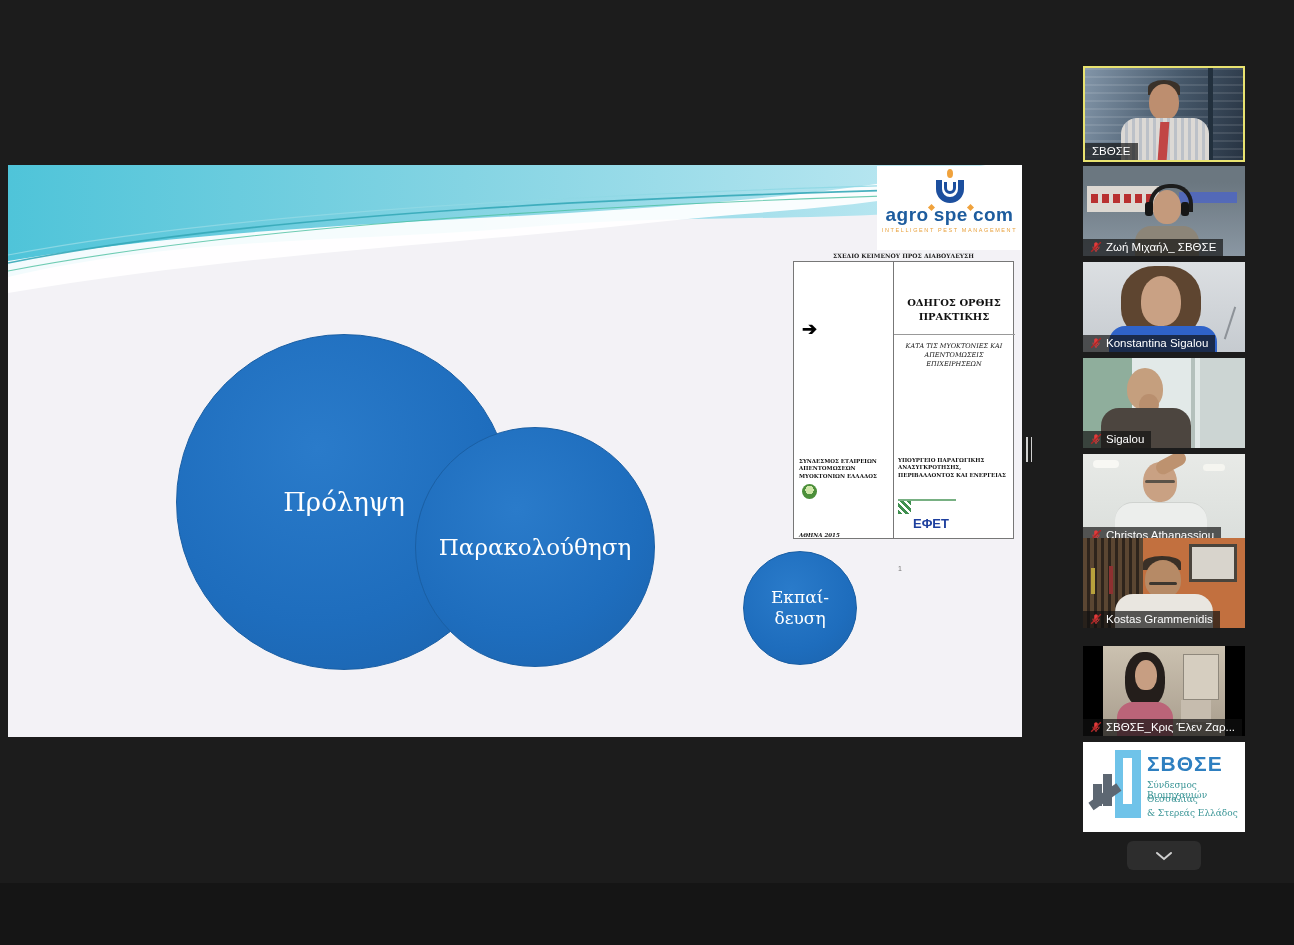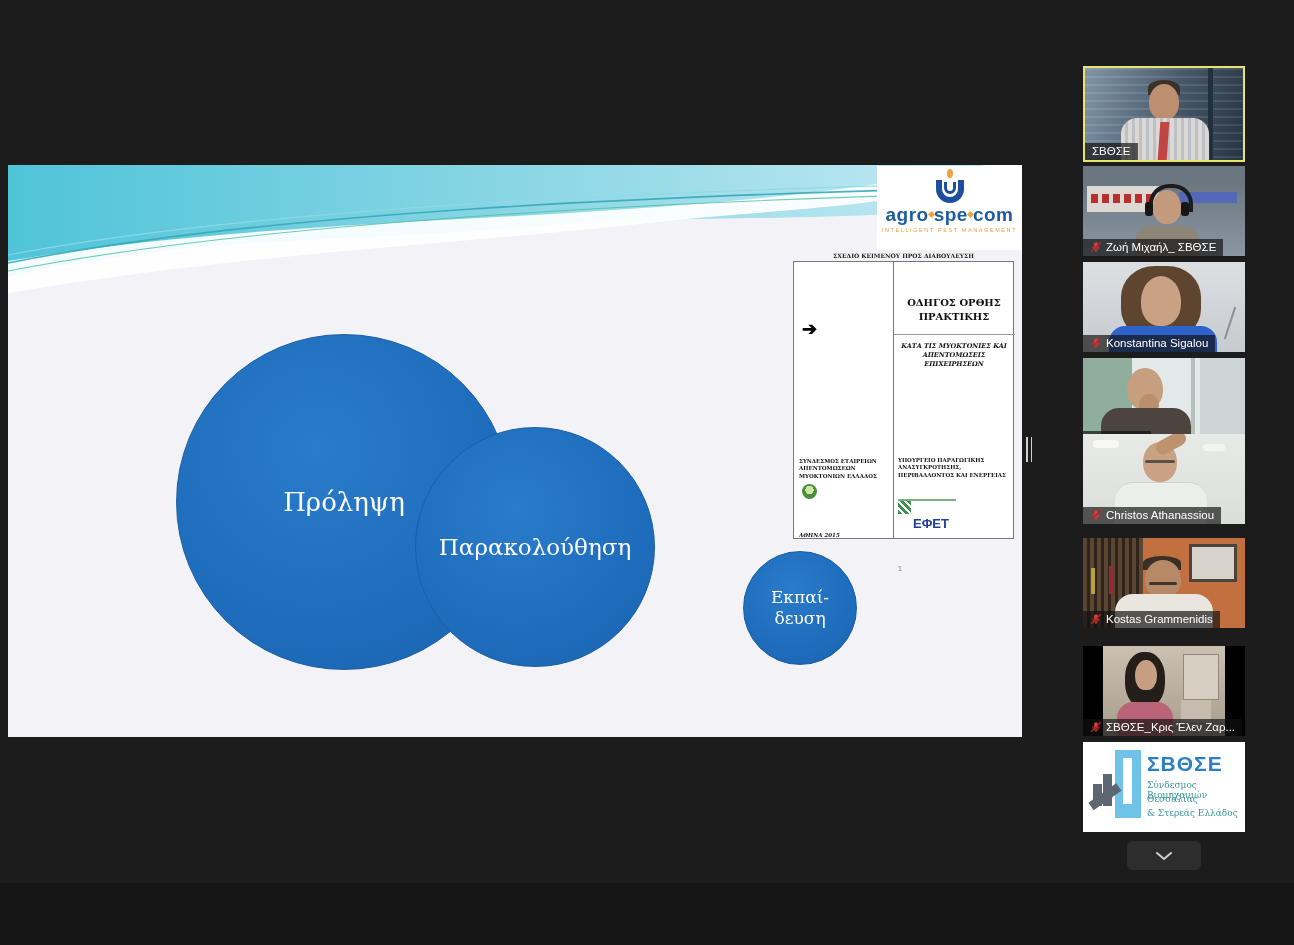--- a/index.html
+++ b/index.html
@@ -15,34 +15,34 @@
     color:#fff;font-family:"DejaVu Serif",serif;white-space:pre-line;line-height:1.25;}
   #c0{left:168px;top:169px;width:334px;height:334px;font-size:26px;}
   #c1{left:407px;top:262px;width:238px;height:238px;font-size:23px;}
   #c2{left:592px;top:345px;width:162px;height:162px;font-size:19px;}
   #c3{left:735px;top:386px;width:112px;height:112px;font-size:17px;}
 
   
   #agro{left:869px;top:1px;width:145px;height:84px;background:#fff;text-align:center;}
   #agro-icon{margin:3px auto 0;width:40px;height:36px;display:block;}
   #agro-word{font-weight:bold;color:#1d5c9e;font-size:19px;line-height:1;letter-spacing:.5px;
-    display:flex;align-items:center;justify-content:center;}
+    display:flex;align-items:flex-start;justify-content:center;}
   .dmd{width:5px;height:5px;background:#f0a23c;transform:rotate(45deg);display:inline-block;}
   #agro-tag{font-size:5.5px;color:#e8a13d;letter-spacing:1.6px;margin-top:3px;}
 
   
   #doc{left:785px;top:87px;width:221px;}
   #doc-head{font-size:6px;font-weight:bold;color:#222;text-align:center;font-family:"DejaVu Serif",serif;}
   #doc-box{margin-top:2px;height:276px;border:1px solid #777;background:#fff;position:relative;
     font-family:"DejaVu Serif",serif;color:#111;}
   #doc-div{position:absolute;left:99px;top:0;bottom:0;width:1px;background:#777;}
   #doc-arrow{position:absolute;left:8px;top:56px;font-size:18px;color:#000;font-weight:bold;}
   #doc-title{position:absolute;left:104px;top:34px;width:112px;text-align:center;font-weight:bold;font-size:10px;line-height:1.35;}
   #doc-rule{position:absolute;left:100px;top:72px;width:121px;height:1px;background:#999;}
-  #doc-sub{position:absolute;left:103px;top:80px;width:114px;text-align:center;font-weight:bold;font-style:italic;font-size:6.5px;line-height:1.4;}
+  #doc-sub{position:absolute;left:103px;top:80px;width:114px;text-align:center;font-weight:normal;font-style:italic;font-size:6.5px;line-height:1.4;}
   #doc-lorg{position:absolute;left:5px;top:196px;width:90px;font-weight:bold;font-size:5.5px;line-height:1.35;}
   #seame{position:absolute;left:8px;top:222px;width:15px;height:15px;border-radius:50%;
     background:radial-gradient(circle at 50% 40%,#cfe6a9 0 35%,#4c8f3a 36% 70%,#2f6e2a);}
   #doc-foot{position:absolute;left:5px;top:270px;font-style:italic;font-weight:bold;font-size:5.5px;}
   #doc-rorg{position:absolute;left:104px;top:195px;width:112px;font-weight:bold;font-size:5.5px;line-height:1.35;}
   #efet{position:absolute;left:104px;top:222px;display:flex;align-items:center;gap:2px;}
   #efet-sq{width:13px;height:13px;background:
     repeating-linear-gradient(45deg,#3f8f4f 0 3px,#fff 3px 5px);}
   #efet-tx{font-weight:bold;font-size:13px;color:#1d3f9e;font-family:"Liberation Sans",sans-serif;margin-top:32px;}
   #efet-ln{position:absolute;left:104px;top:237px;width:58px;height:2px;background:#3f8f4f;opacity:.7;}
@@ -205,21 +205,21 @@
     <svg width="12" height="12" viewBox="0 0 12 12">
         <path d="M6 1.2c-1 0-1.8.8-1.8 1.8v3c0 1 .8 1.8 1.8 1.8S7.8 7 7.8 6V3C7.8 2 7 1.2 6 1.2z" fill="#e23b3b"></path>
         <path d="M3 5.6v.5c0 1.7 1.3 3 3 3s3-1.3 3-3v-.5" stroke="#e23b3b" fill="none"></path>
         <path d="M6 9.2v1.8" stroke="#e23b3b"></path>
         <line x1="1.2" y1="10.8" x2="10.8" y2="1.2" stroke="#b02525" stroke-width="1.4"></line>
       </svg>
     <span>Sigalou</span>
   </div>
 </div>
 
-<div class="tile abs" style="top:434px;">
+<div class="tile abs" style="top:454px;">
   <div class="ph" style="background:linear-gradient(180deg,#e8eae7,#dadedb);">
     <div class="s" style="left:10px;top:6px;width:26px;height:8px;border-radius:4px;background:#f8f8f4;"></div>
     <div class="s" style="left:120px;top:10px;width:22px;height:7px;border-radius:4px;background:#f5f5f0;"></div>
     <div class="s" style="left:60px;top:8px;width:34px;height:40px;border-radius:50% 50% 46% 46%;background:#c9a183;"></div>
     <div class="s" style="left:72px;top:2px;width:32px;height:14px;border-radius:8px;background:#bd926f;transform:rotate(-28deg);"></div>
     <div class="s" style="left:62px;top:26px;width:30px;height:3px;background:#5a5248;border-radius:2px;"></div>
     <div class="s" style="left:32px;top:48px;width:92px;height:42px;border-radius:18px 18px 0 0;background:#eceeec;border-top:1px solid #cfd2cf;"></div>
   </div>
   <div class="nm">
     <svg width="12" height="12" viewBox="0 0 12 12">

